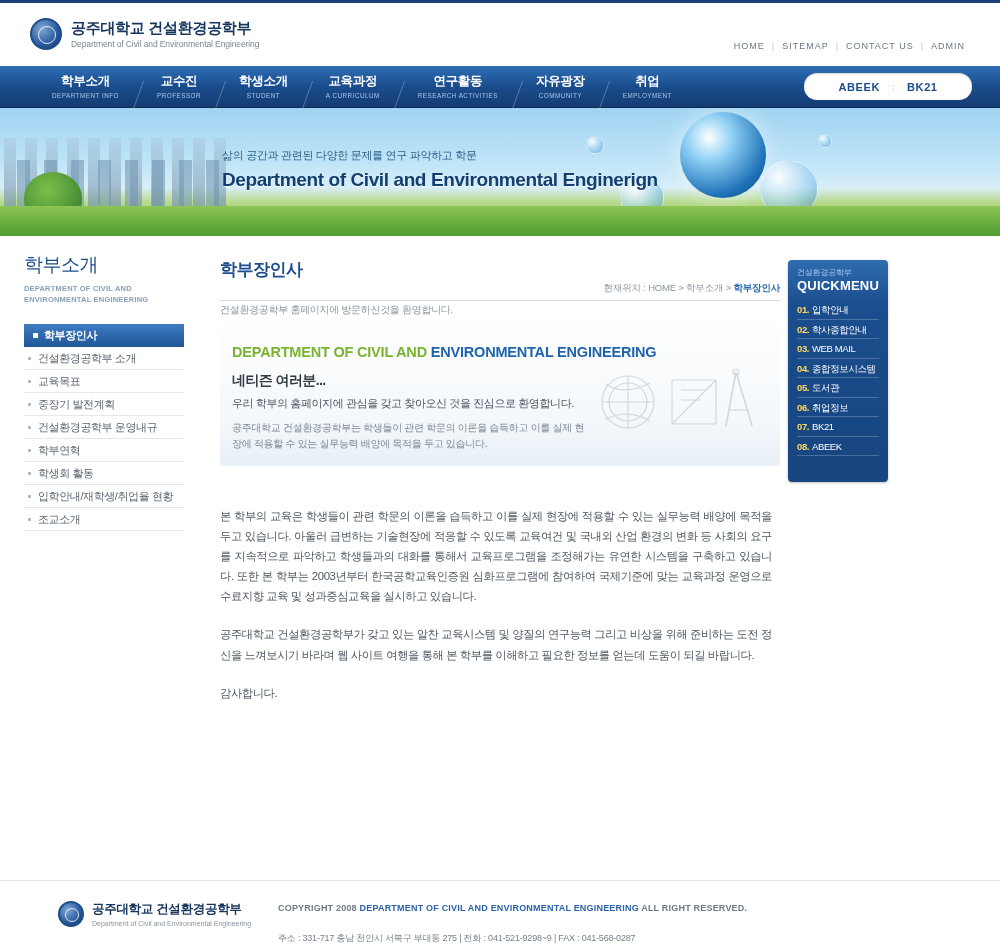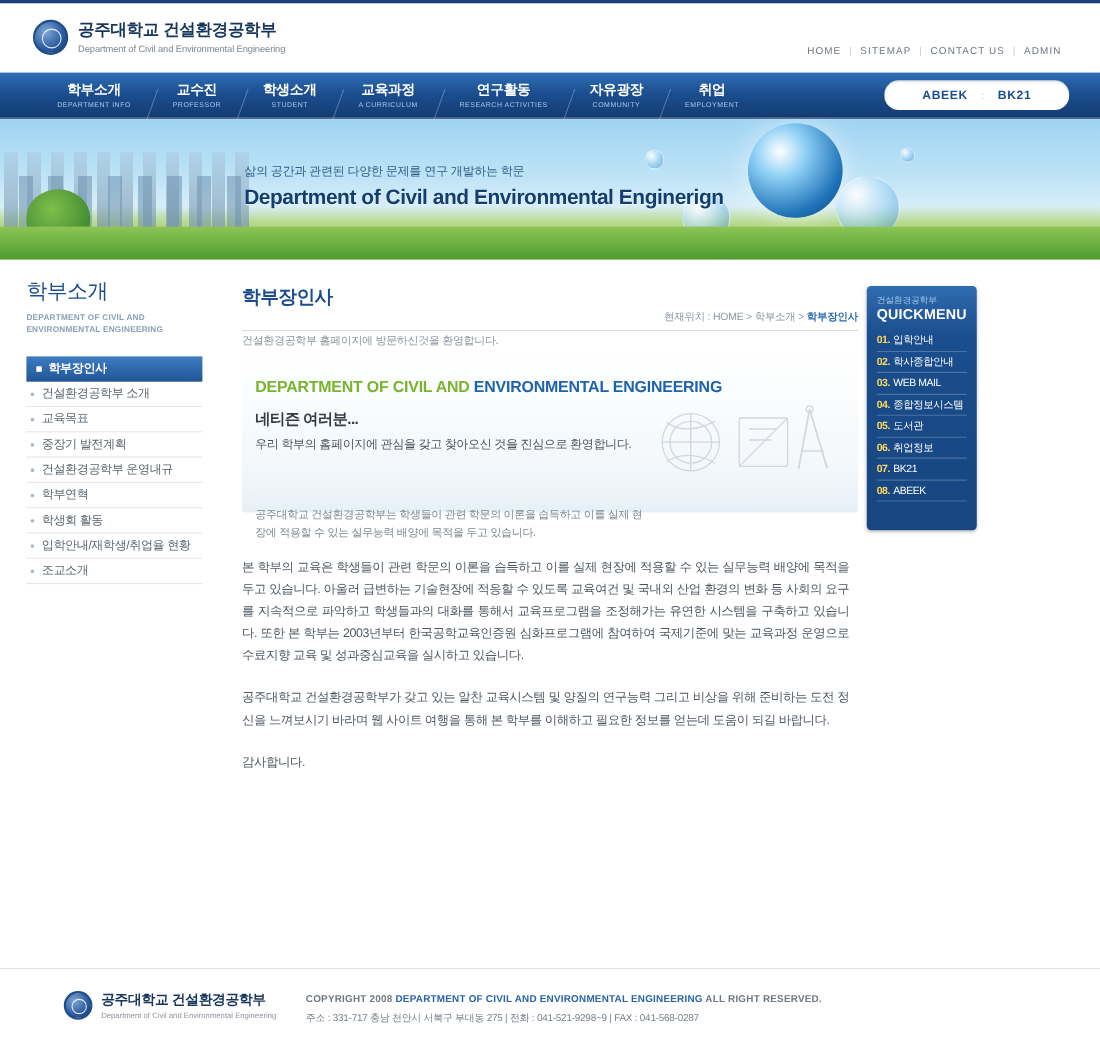--- a/index.html
+++ b/index.html
@@ -229,21 +229,21 @@
   .greet-h {
     position: absolute; left: 12px; top: 56px;
     font-size: 14px; font-weight: bold; color: #333b44; letter-spacing: -0.6px;
   }
   .greet-p1 {
     position: absolute; left: 12px; top: 80px;
     font-size: 11px; color: #4a545f; letter-spacing: -0.4px;
   }
   .greet-p2 {
     position: absolute; left: 12px; top: 104px; width: 360px;
-    font-size: 10px; color: #7e8892; line-height: 1.6; letter-spacing: -0.3px; margin-top: 41px;
+    font-size: 10px; color: #7e8892; line-height: 1.6; letter-spacing: -0.3px;
   }
   .greet-art {
     position: absolute; right: 14px; top: 34px; width: 180px; height: 96px;
     opacity: .75;
   }
 
   
   .body-copy {
     position: absolute; left: 220px; top: 506px; width: 552px;
     font-size: 11.3px; color: #4c5661; line-height: 1.78; letter-spacing: -0.4px;
@@ -308,21 +308,21 @@
   .foot-kr { font-size: 12.5px; font-weight: bold; color: #17365d; letter-spacing: -0.3px; }
   .foot-en { font-size: 7px; color: #8a939d; margin-top: 2px; }
   .foot-copy {
     position: absolute; left: 278px; top: 10px;
   }
   .foot-copy .c1 {
     font-size: 9px; font-weight: bold; letter-spacing: 0.2px; color: #2a63a8;
   }
   .foot-copy .c1 .grey { color: #6e7984; margin-top: 44px; }
   .foot-copy .c2 {
-    font-size: 9px; color: #76818c; margin-top: 6px; letter-spacing: -0.2px;
+    font-size: 9px; color: #76818c; margin-top: 19px; letter-spacing: -0.2px;
   }
 </style>
 </head>
 <body>
 
 <div id="page">
 
   <div class="topbar">
     <div class="logo-wrap">
       <div class="logo-seal"></div>
@@ -379,21 +379,21 @@
     <div class="hero-city2"></div>
     <div class="hero-tree"></div>
     <div class="hero-globe"></div>
     <div class="hero-bubble hb1"></div>
     <div class="hero-bubble hb2"></div>
     <div class="hero-bubble hb3"></div>
     <div class="hero-bubble hb4"></div>
     <div class="hero-bubble hb5"></div>
     <div class="hero-grass"></div>
     <div class="hero-text">
-      <div class="hero-sub">삶의 공간과 관련된 다양한 문제를 연구 개발하는 학문</div>
+      <div class="hero-sub">삶의 공간과 관련된 다양한 문제를 연구 파악하고 학문</div>
       <div class="hero-title">Department of Civil and Environmental Enginerign</div>
     </div>
   </div>
 
   <div class="lnb">
     <div class="lnb-title-kr">학부소개</div>
     <div class="lnb-title-en" style="white-space: pre-line;">DEPARTMENT OF CIVIL AND
 ENVIRONMENTAL ENGINEERING</div>
     <div class="lnb-list">
       <div class="lnb-item active"><span>학부장인사</span></div>

